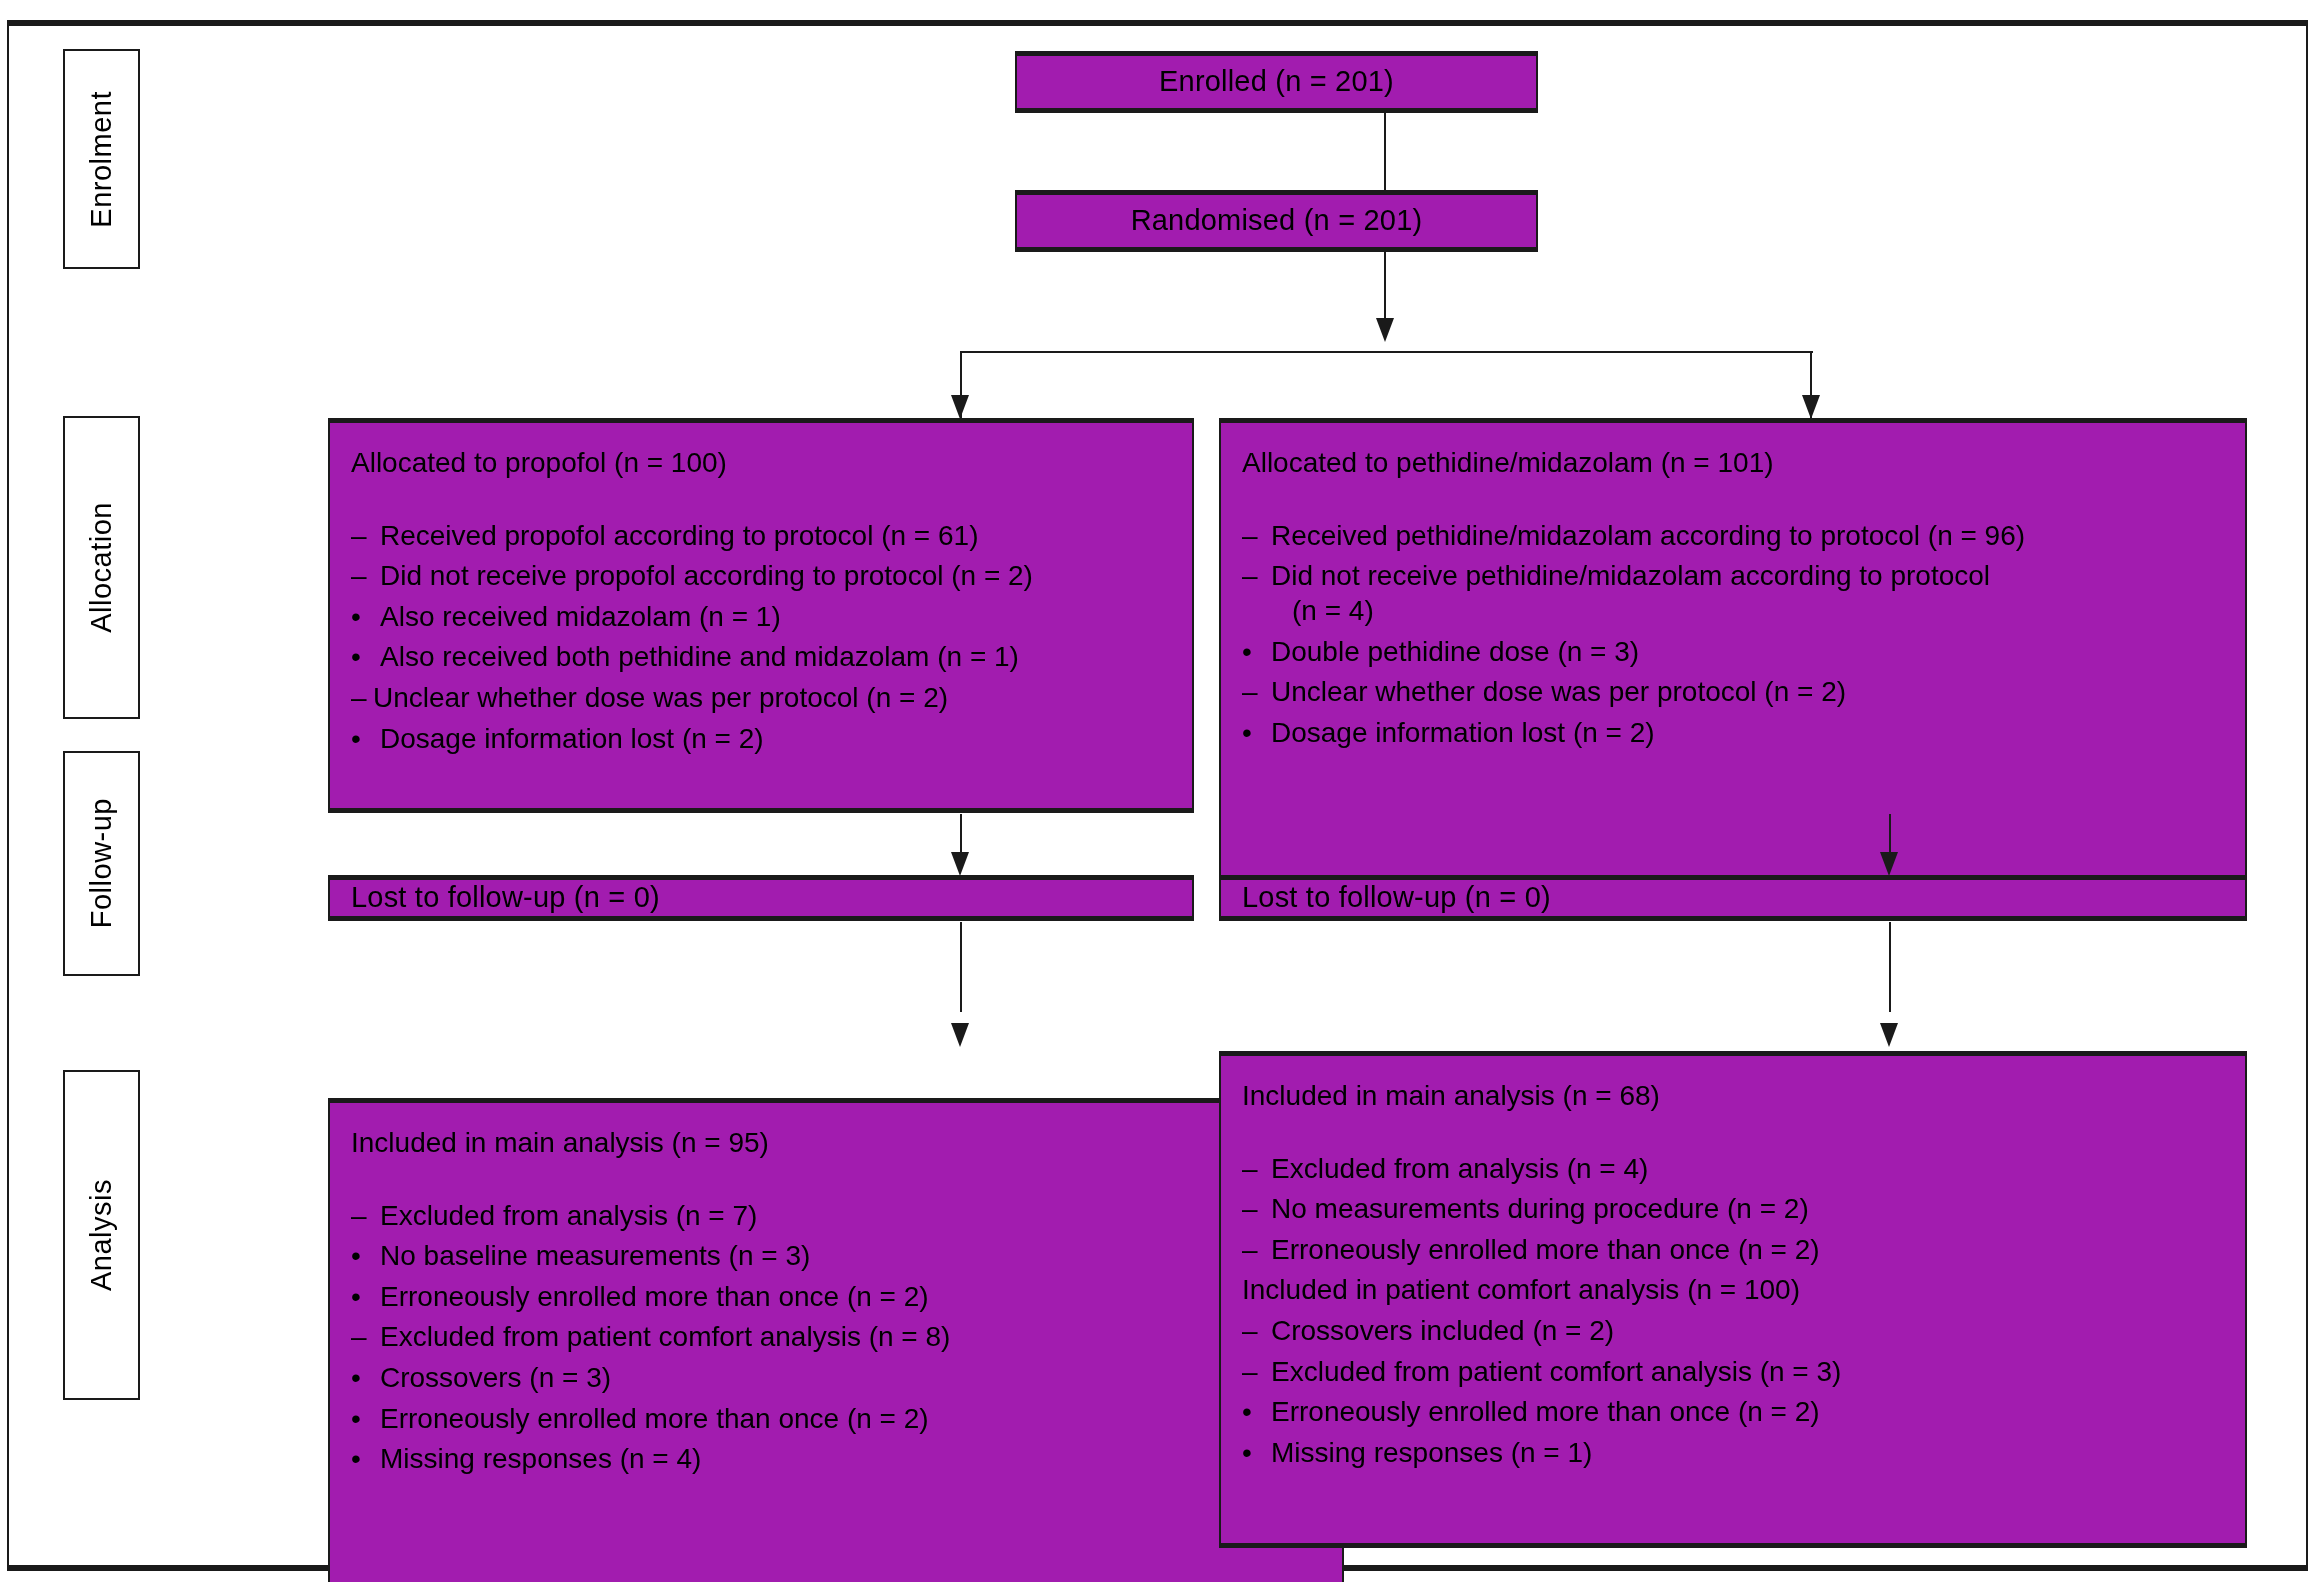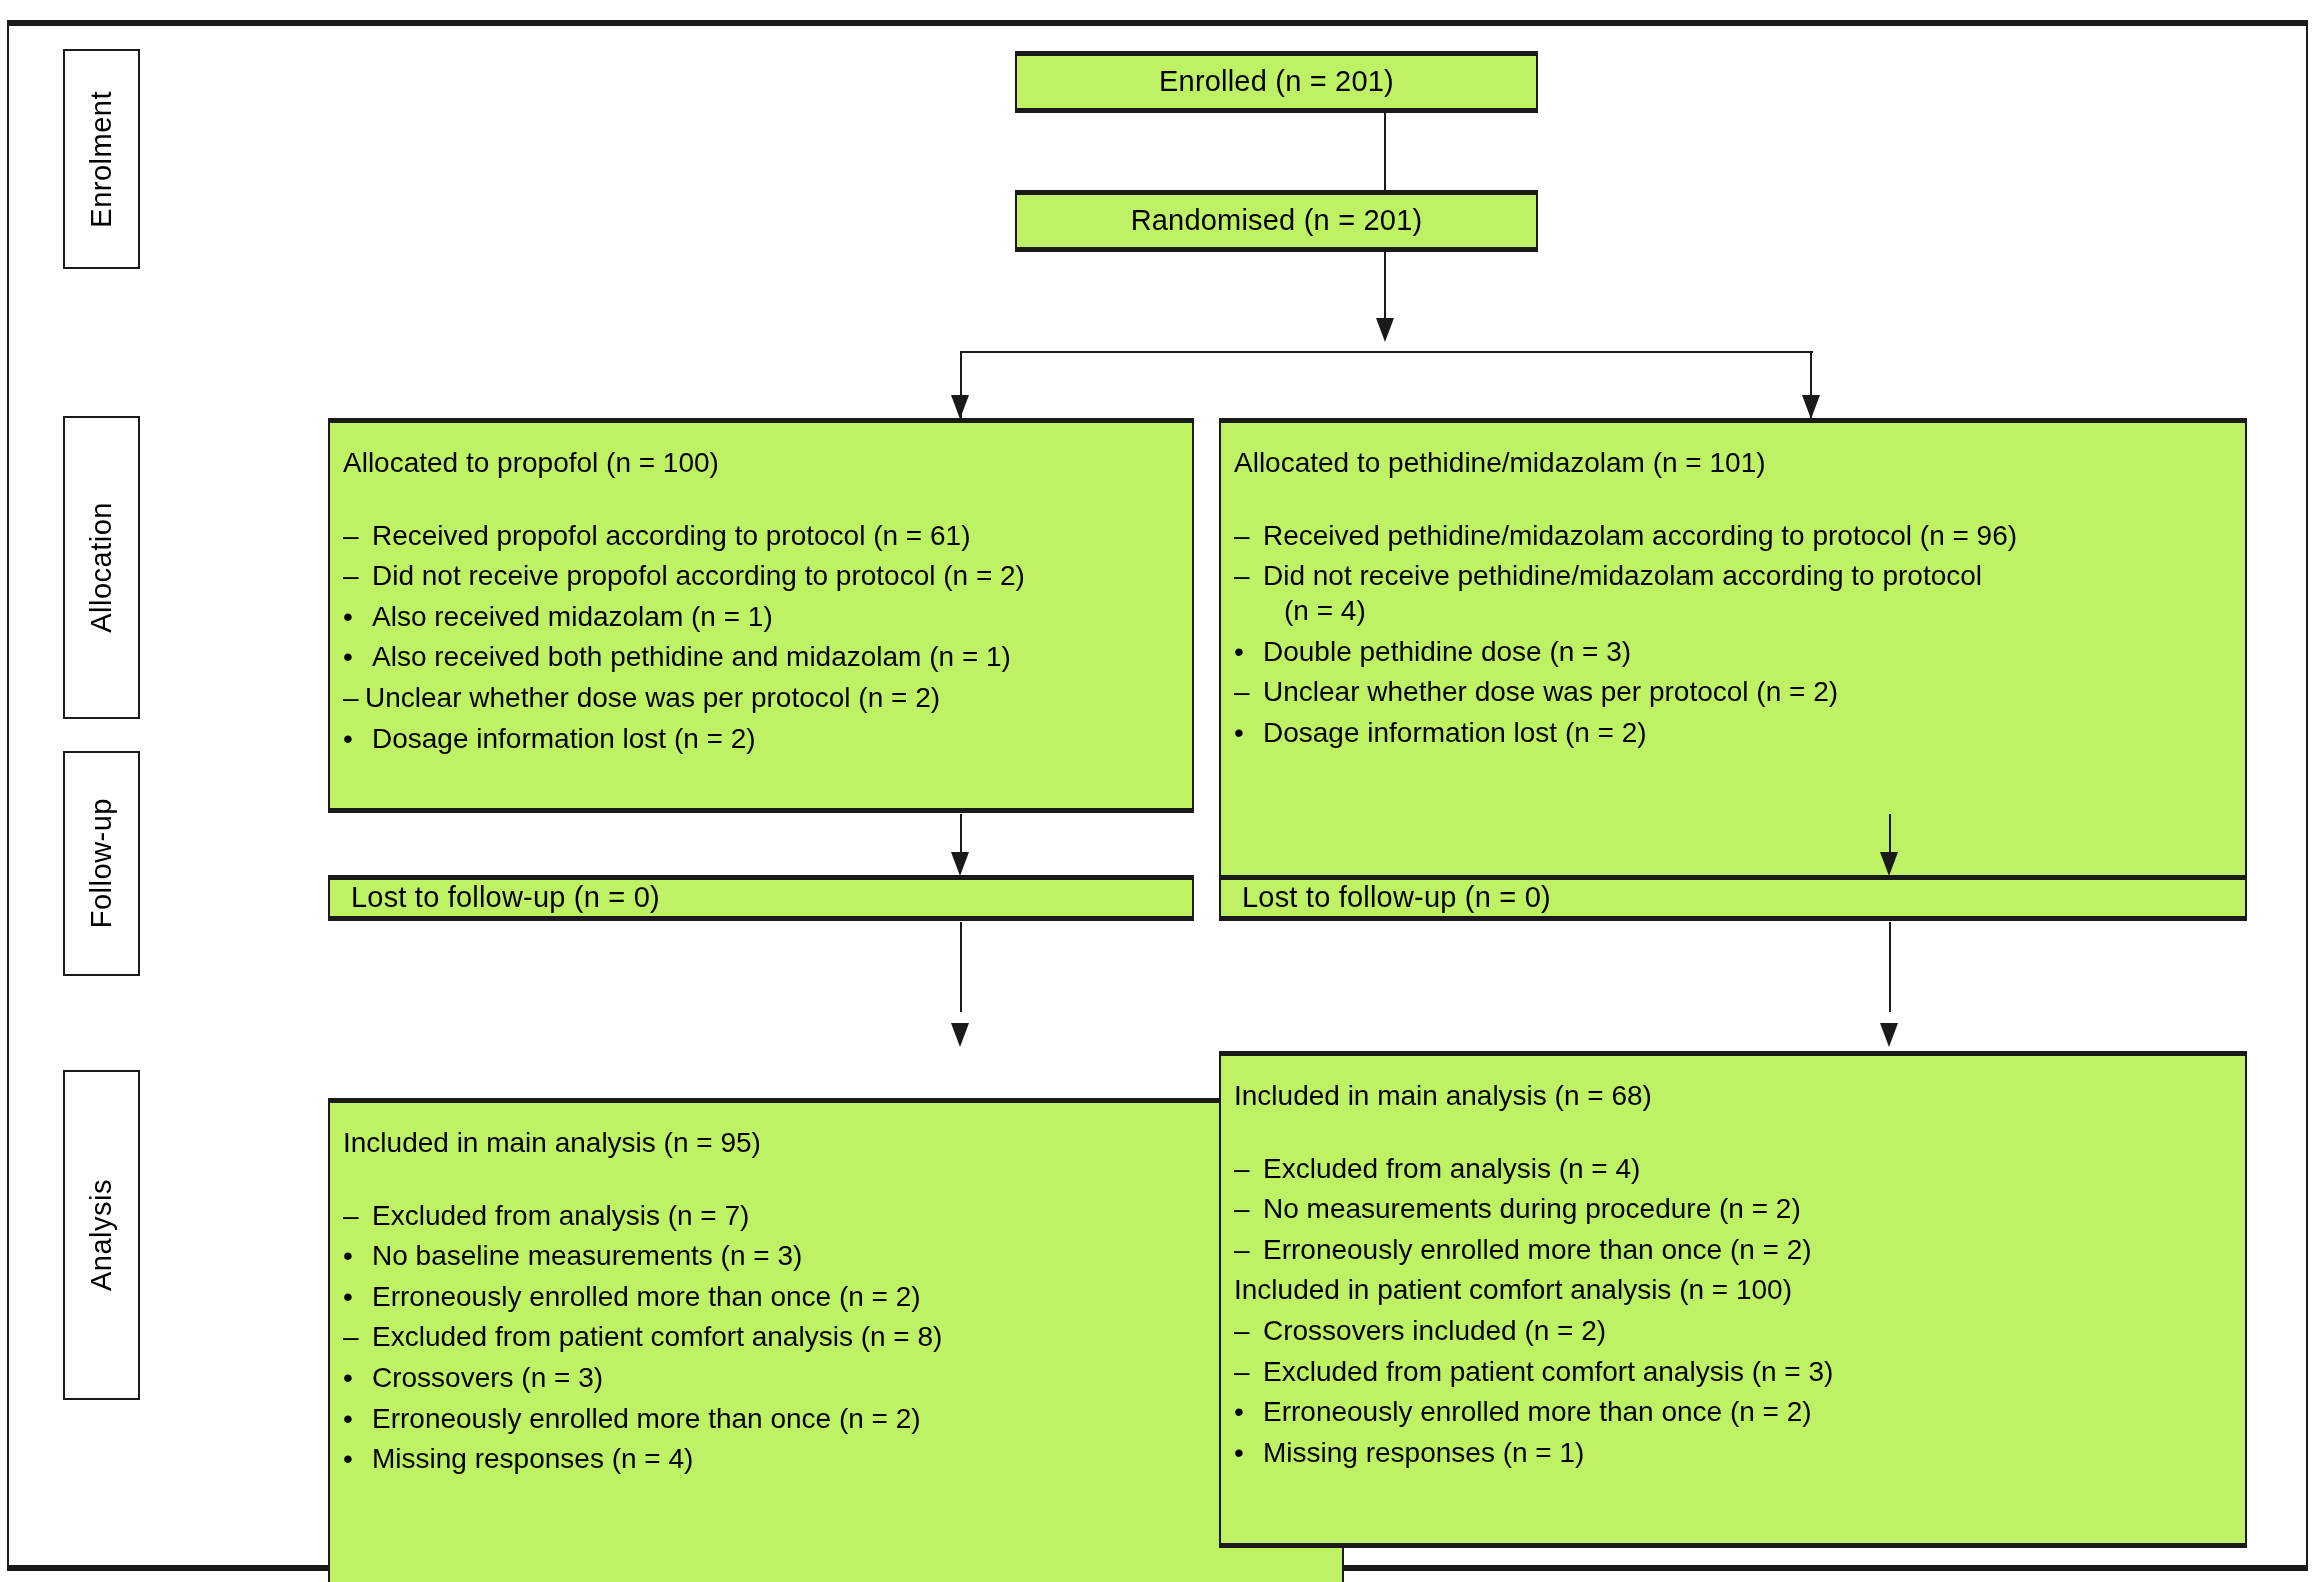--- a/index.html
+++ b/index.html
@@ -23,21 +23,21 @@
     border-top:6.8px solid #1a1a1a;
     border-bottom:6.8px solid #1a1a1a;
     box-sizing:border-box;
     pointer-events:none;
   }
 
   
   .box{
     position:absolute;
     box-sizing:border-box;
-    background:#bef264;
+    background:#a21caf;
     border:2.1px solid #1a1a1a;
     border-top-width:5.8px;
     border-bottom-width:5.8px;
   }
   .box-center{
     display:flex;
     align-items:center;
     justify-content:center;
   }
   .box-title{
@@ -60,21 +60,21 @@
   .stage-label{
     writing-mode:vertical-rl;
     transform:rotate(180deg);
     font-size:29px;
     letter-spacing:0.5px;
     white-space:nowrap;
   }
 
   
   .content{
-    padding:24px 0 0 13px;
+    padding:24px 0 0 21px;
   }
   .head-line{
     font-size:28px;
     line-height:1.12;
     margin:0 0 4.2px 0;
     white-space:nowrap;
   }
   .gap{height:37px;}
   ul.items{
     list-style:none;

